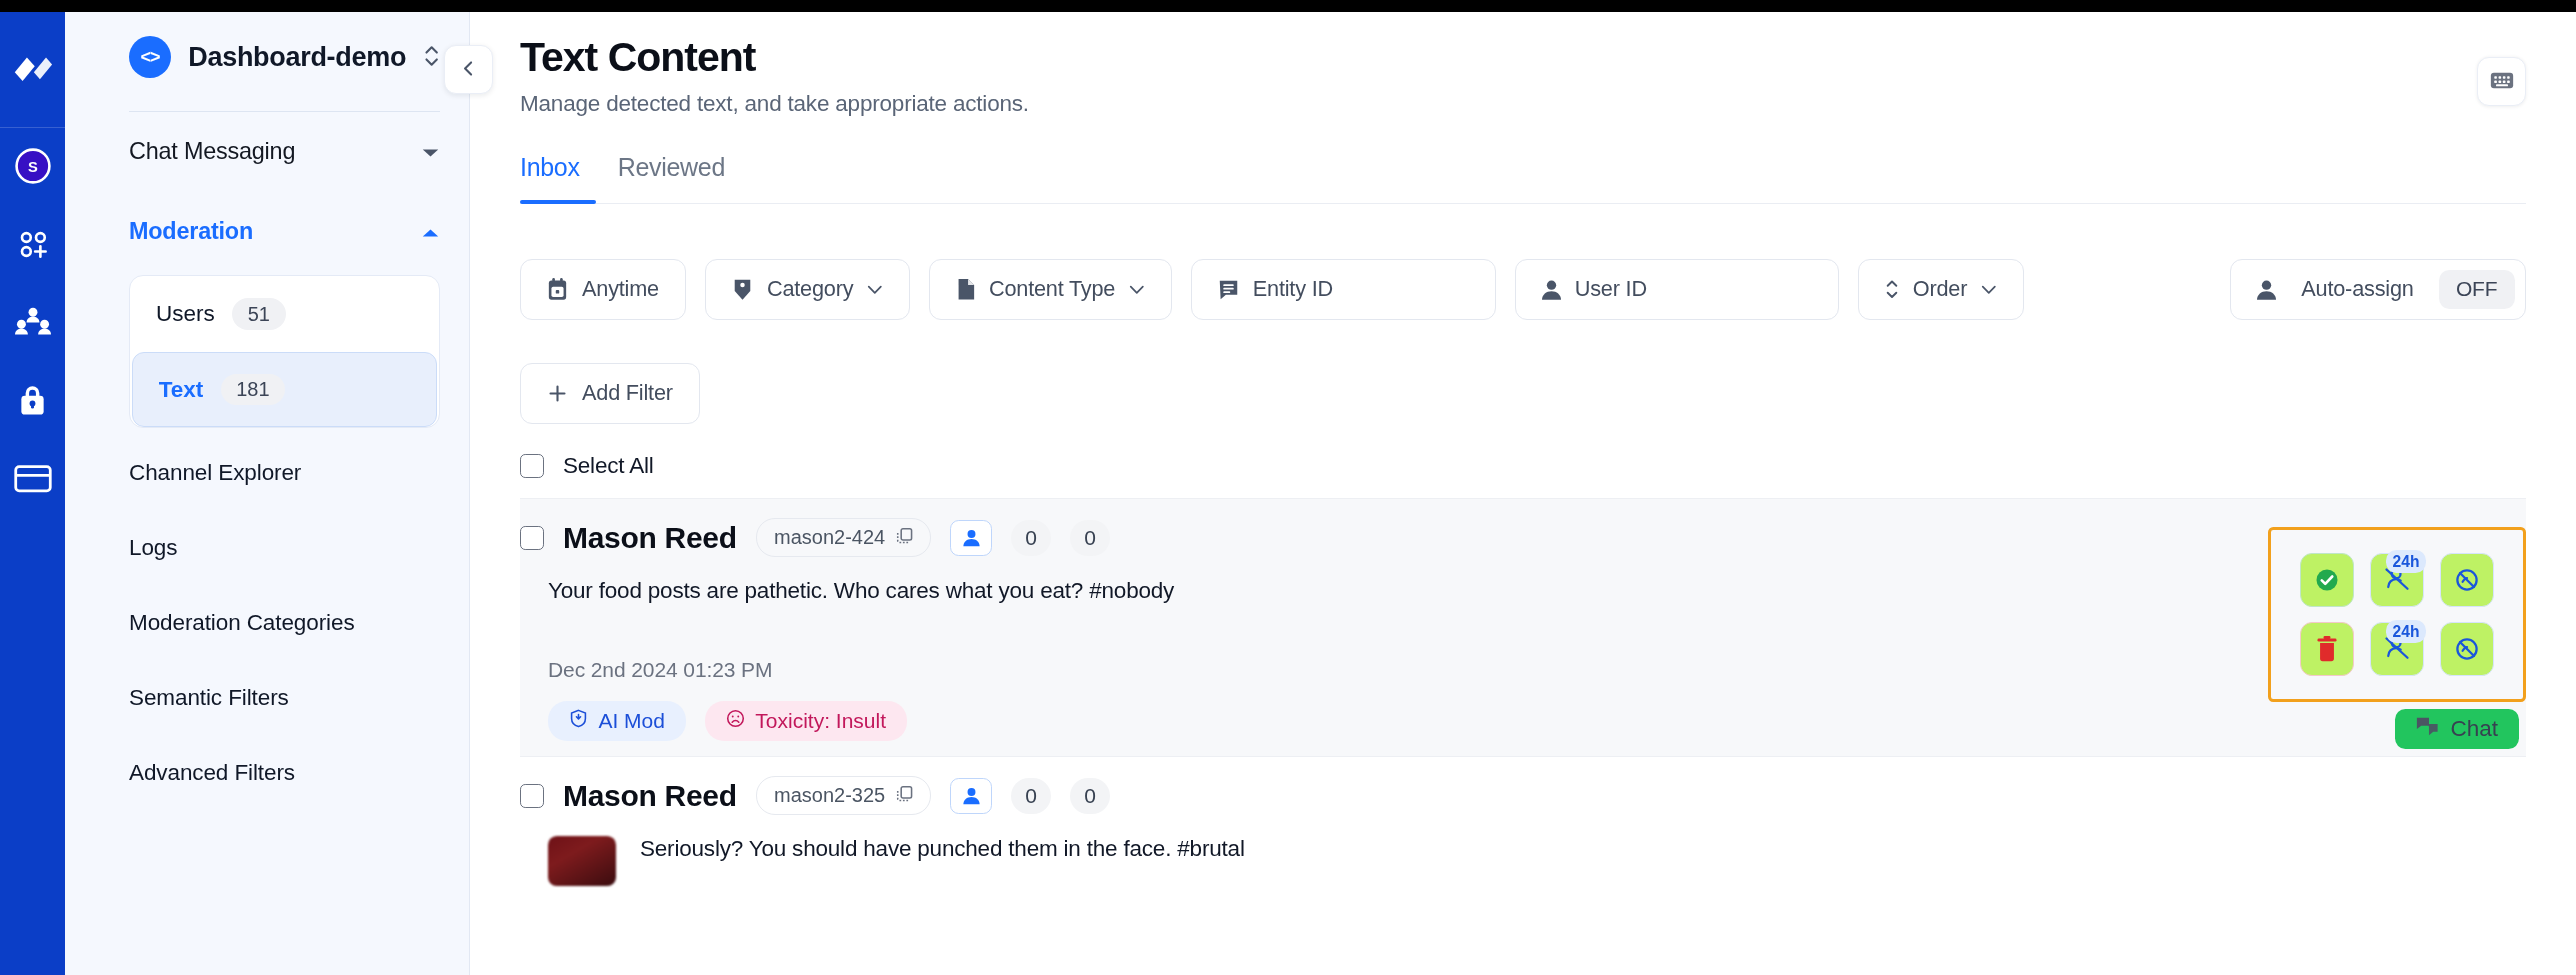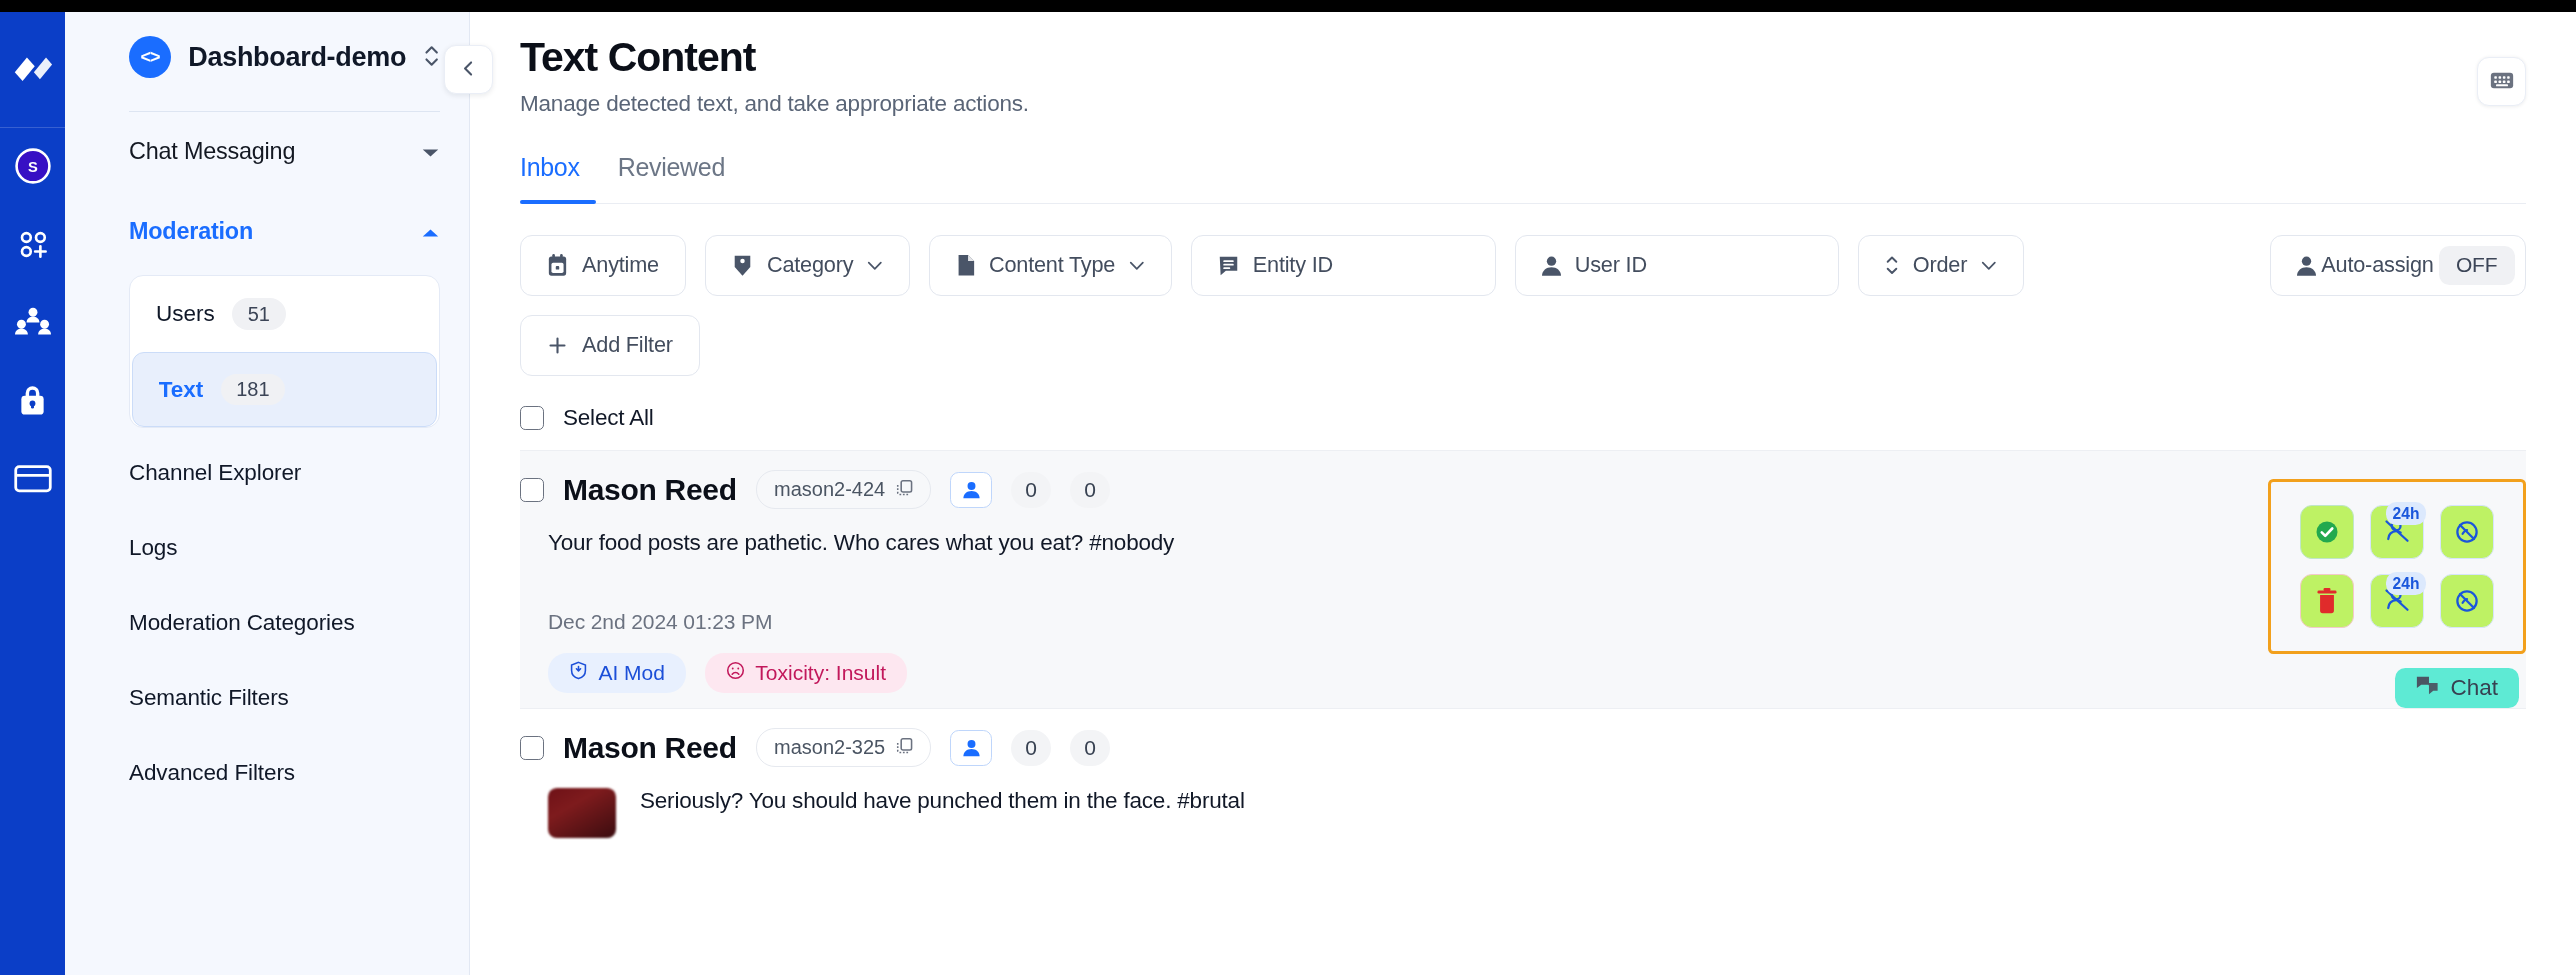--- a/index.html
+++ b/index.html
@@ -146,26 +146,26 @@
     width: 76px; height: 4.3px; background: #1A6DFF; border-radius: 2.6px;
   }
 
   .filters {
     margin-top: 31px; display: flex; align-items: center; gap: 19px;
   }
   .chip {
     height: 61px; border: 0.9px solid #E3E7EF; border-radius: 12px;
     background: #fff; display: inline-flex; align-items: center;
     gap: 14px; padding: 0 26px; font-size: 21.7px; color: #434D5E;
-    cursor: pointer; white-space: nowrap; letter-spacing: -0.2px;
+    cursor: pointer; white-space: nowrap; letter-spacing: -0.2px; margin-top: 24px;
   }
   .chip .cv { color: #4A5568; display: flex; align-items: center; }
   .chip.wide-entity { min-width: 305px; }
   .chip.wide-user { min-width: 324px; }
-  .chip.autoassign { margin-left: auto; padding-right: 10.4px; gap: 5px; }
+  .chip.autoassign { margin-left: auto; padding-right: 10.4px; gap: 25px; }
   .off-pill {
     background: #F0F1F4; border-radius: 10.4px; padding: 7.8px 17.3px;
     font-size: 21px; color: #3C4557; font-weight: 500;
   }
   .addfilter-row { margin-top: 19px; }
   .chip.addfilter { }
 
   .selectall-row {
     margin-top: 29.5px; display: flex; align-items: center; gap: 19px;
   }
@@ -237,23 +237,23 @@
   .act.green { border: 0.9px solid #BFE6C8; }
   .act.red { border: 0.9px solid #F3C9C9; }
   .act.blue { border: 0.9px solid #D6E4FB; }
   .badge24 {
     position: absolute; top: -3.5px; right: -3.5px;
     background: #DCE9FD; color: #1A56DB; border-radius: 10.4px;
     font-size: 15.6px; font-weight: 700; padding: 1.7px 7px;
     line-height: 1.25;
   }
   .chat-btn {
-    position: absolute; right: 7px; bottom: 0;
+    position: absolute; right: 7px; bottom: 7px;
     display: inline-flex; align-items: center; gap: 12px;
-    background: #5eead4; border-radius: 10.4px; padding: 7px 21px;
+    background: #22c55e; border-radius: 10.4px; padding: 7px 21px;
     font-size: 22.5px; color: #374151; cursor: pointer;
   }
 </style>
 </head>
 <body>
 
 <div class="app">
 
   <div class="topstrip"></div>
 

